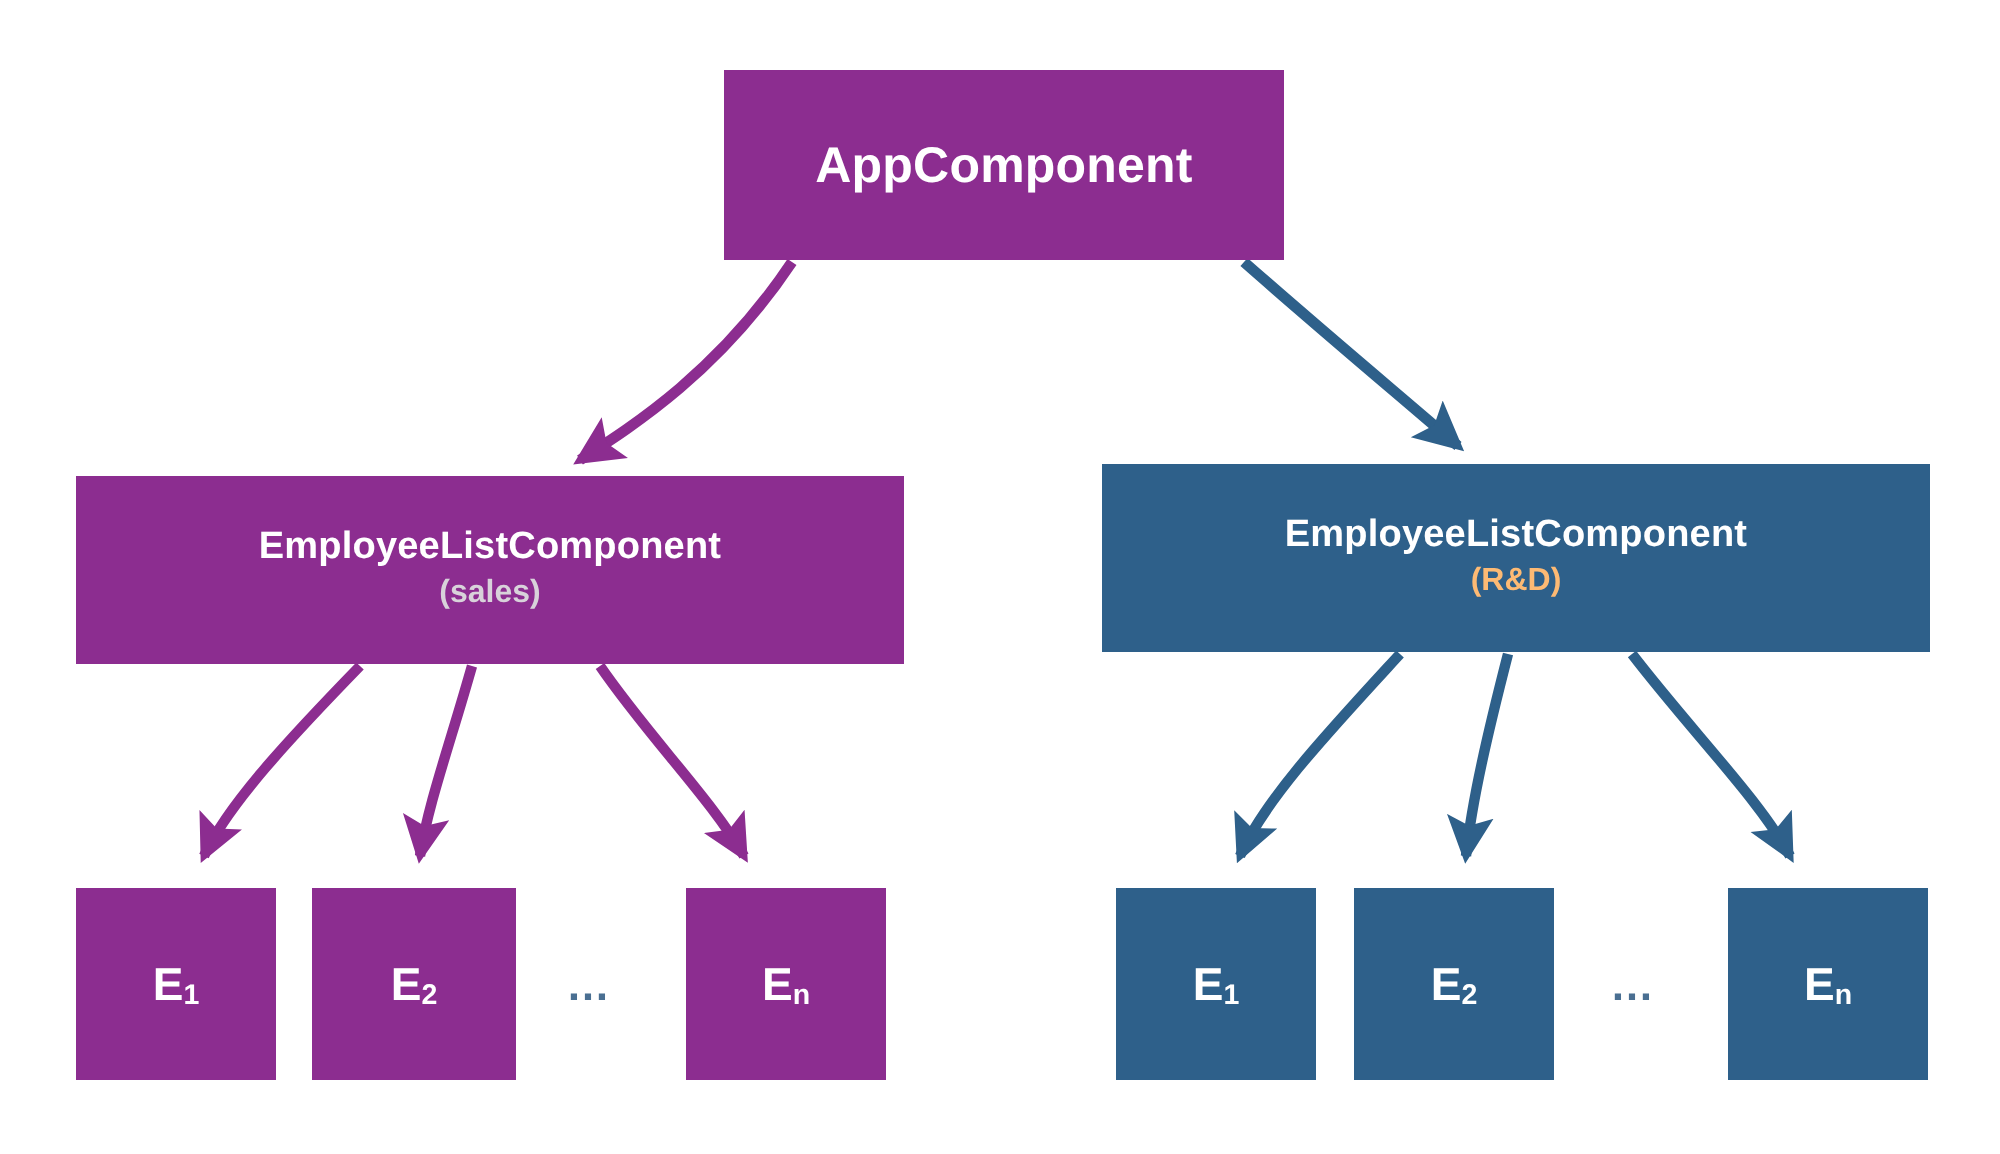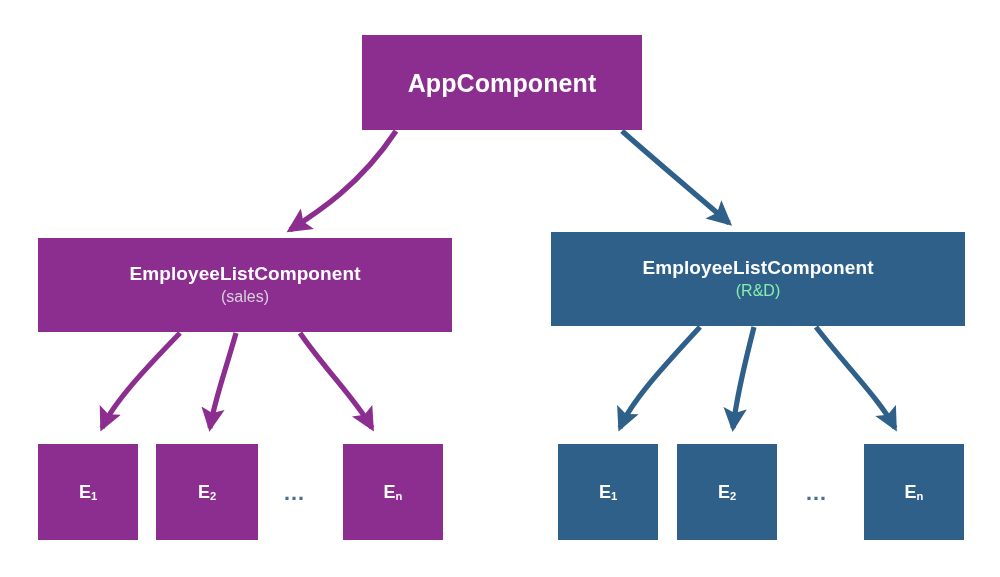--- a/index.html
+++ b/index.html
@@ -38,25 +38,25 @@
   }
   .node.purple { background: #8c2d90; }
   .node.blue   { background: #2e608a; }
 
   .node-title {
     font-weight: bold;
     line-height: 1.12;
     letter-spacing: 0.1px;
   }
   .node-sub {
-    font-weight: normal;
+    font-weight: bold;
     line-height: 1.15;
     color: #d8d2da;
   }
-  .node.blue .node-sub { color: #86efac; }
+  .node.blue .node-sub { color: #fdba74; }
 
   
   #node-app {
     left: 362px;
     top: 35px;
     width: 280px;
     height: 95px;
   }
   #node-app .node-title { font-size: 25px; }
 
@@ -78,21 +78,21 @@
   #node-sales .node-sub,
   #node-rnd .node-sub { font-size: 16px; margin-top: 4px; }
 
   
   .leaf {
     width: 100px;
     height: 96px;
     top: 444px;
   }
   .leaf .leaf-label {
-    font-size: 18px;
+    font-size: 23px;
     font-weight: bold;
     line-height: 1;
   }
   .leaf .leaf-label sub {
     font-size: 0.62em;
     font-weight: bold;
     vertical-align: baseline;
     position: relative;
     bottom: -0.16em;
     line-height: 1;

